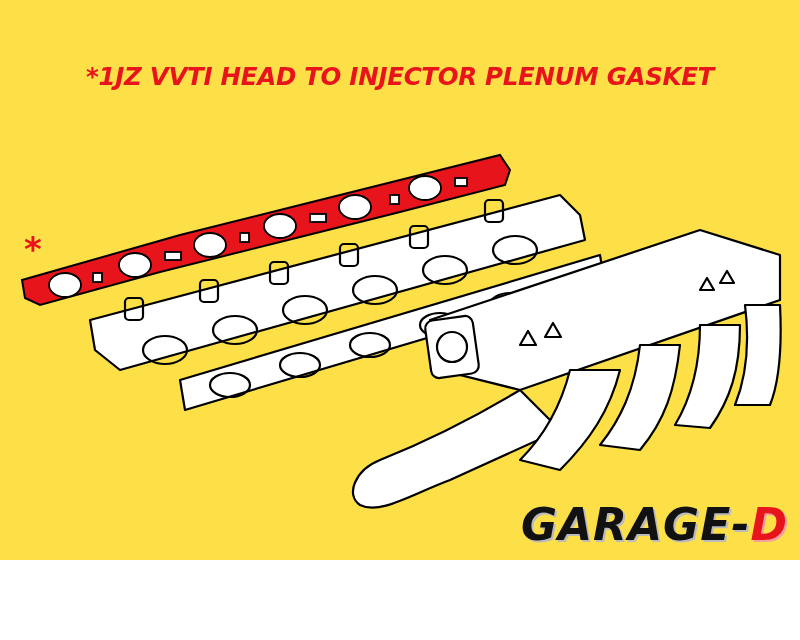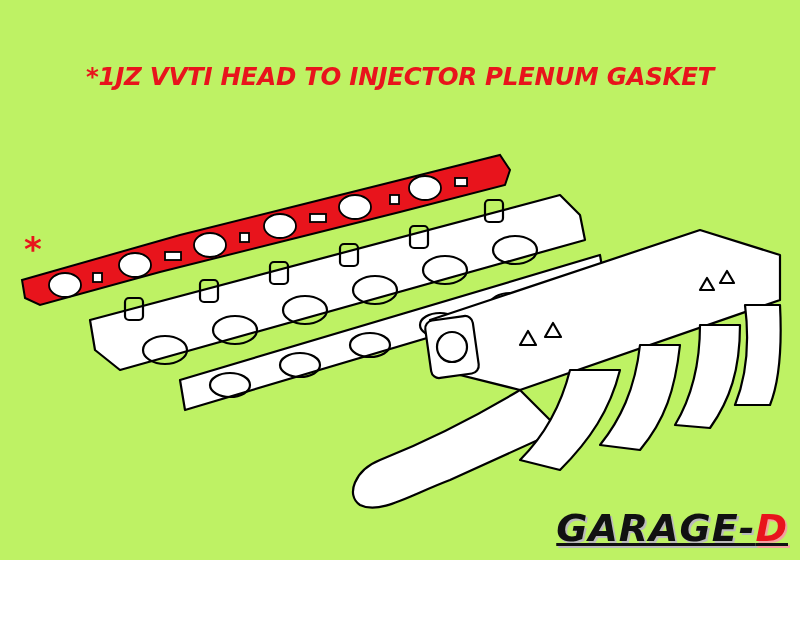--- a/index.html
+++ b/index.html
@@ -1,20 +1,20 @@
 <!DOCTYPE html>
 <html><head>
 <meta charset="utf-8">
 <style>
   html, body { margin: 0; padding: 0; background: #ffffff; }
-  .page { position: relative; width: 800px; height: 560px; background: #bef264; overflow: hidden; font-family: "DejaVu Sans", sans-serif; }
+  .page { position: relative; width: 800px; height: 560px; background: #fde047; overflow: hidden; font-family: "DejaVu Sans", sans-serif; }
   .title { position: absolute; left: 0; right: 0; top: 62px; text-align: center; font-family: "DejaVu Sans", sans-serif; font-weight: bold; font-style: italic; font-size: 25px; letter-spacing: -0.3px; color: #e8141c; transform: scaleX(0.98); }
   .diagram { position: absolute; left: 0; top: 140px; width: 800px; height: 420px; }
   .asterisk { position: absolute; left: 24px; top: 232px; color: #e8141c; font-weight: bold; font-size: 34px; line-height: 1; font-family: "DejaVu Sans", sans-serif; }
-  .logo { position: absolute; right: 12px; bottom: 10px; font-family: "DejaVu Sans", sans-serif; font-weight: bold; font-style: italic; font-size: 38px; letter-spacing: 1px; color: #111; text-shadow: 2px 2px 0 #bbbbbb; text-decoration: underline; }
+  .logo { position: absolute; right: 12px; bottom: 10px; font-family: "DejaVu Sans", sans-serif; font-weight: bold; font-style: italic; font-size: 44px; letter-spacing: 1px; color: #111; text-shadow: 2px 2px 0 #bbbbbb; }
   .logo .accent { color: #e8141c; text-shadow: 2px 2px 0 #f4a0a0; }
 </style>
 </head>
 <body>
 
 <div class="page">
   <div class="title">*1JZ VVTI HEAD TO INJECTOR PLENUM GASKET</div>
 
   <div class="asterisk">*</div>
 

